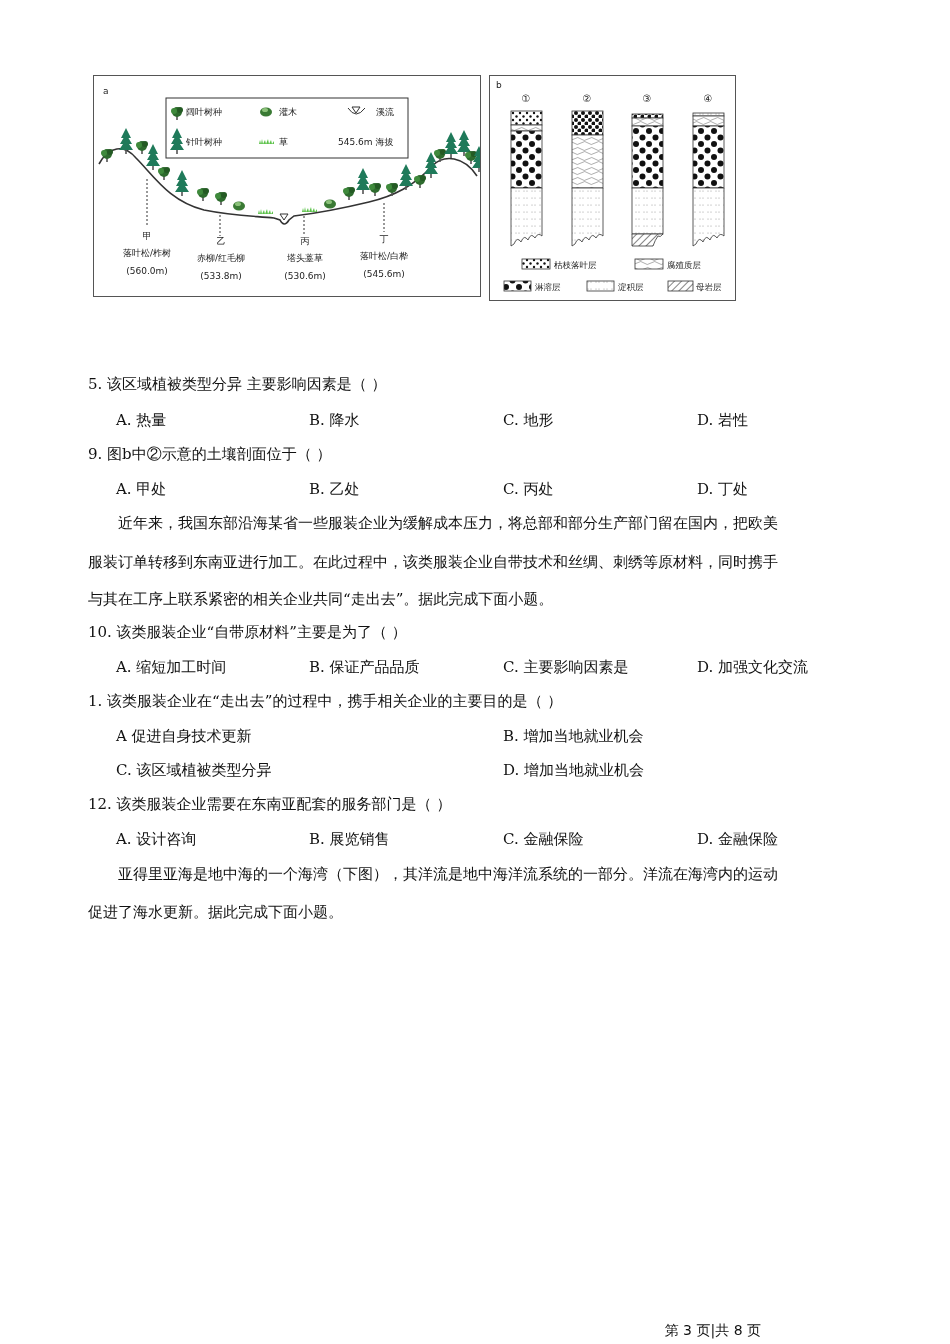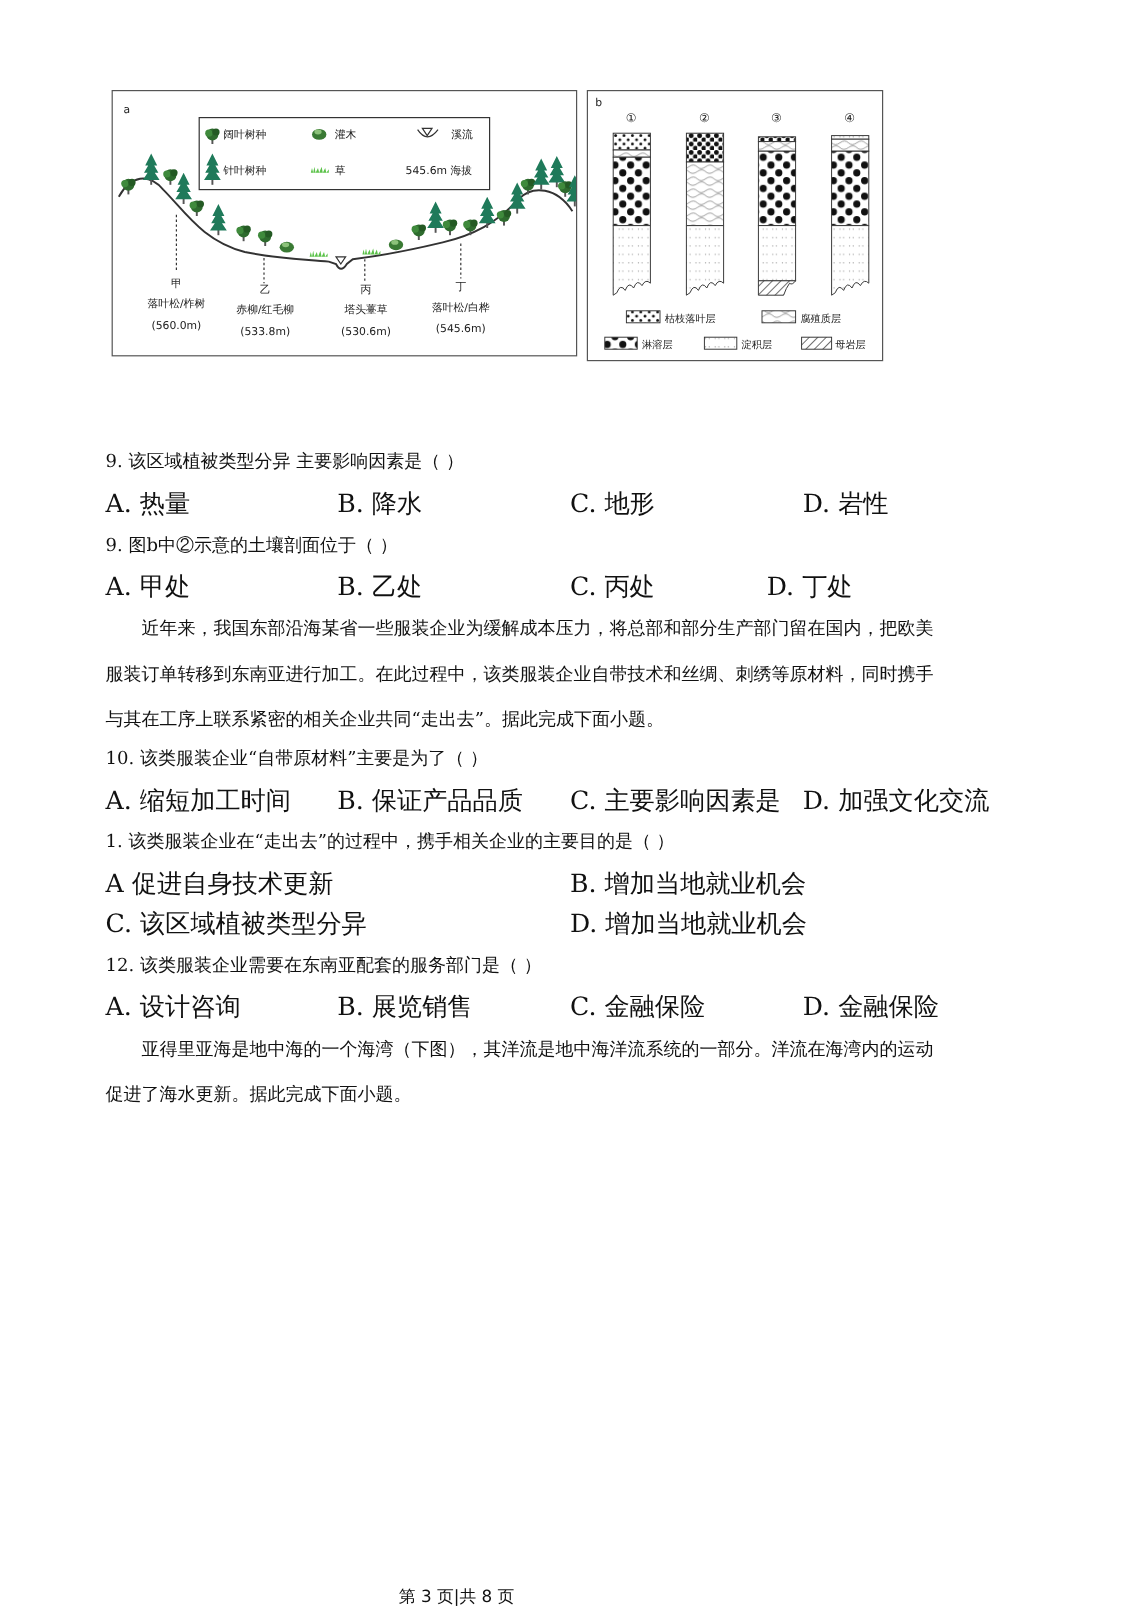--- a/index.html
+++ b/index.html
@@ -4,24 +4,24 @@
 <style>
   html, body { margin: 0; padding: 0; background: #ffffff; }
   body { width: 950px; height: 1344px; position: relative; overflow: hidden;
          font-family: "DejaVu Serif", "Liberation Serif", serif; color: #111; }
   .fig-a { position: absolute; left: 93px; top: 75px; width: 388px; height: 222px;
            border: 1.5px solid #555; box-sizing: border-box; }
   .fig-b { position: absolute; left: 489px; top: 75px; width: 247px; height: 226px;
            border: 1.5px solid #555; box-sizing: border-box; }
   svg text { font-family: "DejaVu Sans", "Liberation Sans", sans-serif; }
   .line { position: absolute; left: 88px; font-size: 15px; line-height: 20px; white-space: nowrap; }
-  .opt { position: absolute; font-size: 21px; line-height: 20px; white-space: nowrap; }
+  .opt { position: absolute; font-size: 15px; line-height: 20px; white-space: nowrap; margin-left: 28px; }
   .para { position: absolute; left: 88px; width: 772px; font-size: 15px; line-height: 20px;
           text-align: justify; white-space: nowrap; }
-  .footer { position: absolute; left: 0; width: 761px; top: 1322px; text-align: center;
+  .footer { position: absolute; left: 0; width: 761px; top: 1322px; text-align: right;
             font-size: 14px; font-family: "DejaVu Sans", "Liberation Sans", sans-serif; }
 </style>
 </head>
 <body>
 
 <div class="fig-a">
   <svg width="386" height="220" viewBox="0 0 386 220">
     <defs>
       <g id="bl">
         <rect x="-0.8" y="2" width="1.6" height="6" fill="#555"></rect>
@@ -205,31 +205,31 @@
       <rect x="14" y="205" width="27" height="10" fill="url(#eluv)" stroke="#333" stroke-width="0.8"></rect>
       <text x="45" y="214">淋溶层</text>
       <rect x="97" y="205" width="27" height="10" fill="url(#illuv)" stroke="#333" stroke-width="0.8"></rect>
       <text x="128" y="214">淀积层</text>
       <rect x="178" y="205" width="25" height="10" fill="url(#rock)" stroke="#333" stroke-width="0.8"></rect>
       <text x="206" y="214">母岩层</text>
     </g>
   </svg>
 </div>
 
-<div class="line" style="top:374px">9.  该区域植被类型分异  主要影响因素是（    ）</div>
+<div class="line" style="top:374px">5.  该区域植被类型分异  主要影响因素是（    ）</div>
 <div class="opt" style="left:88px;top:410px">A.  热量</div>
 <div class="opt" style="left:281px;top:410px">B.  降水</div>
 <div class="opt" style="left:475px;top:410px">C.  地形</div>
 <div class="opt" style="left:669px;top:410px">D.  岩性</div>
 
 <div class="line" style="top:444px">9.  图b中②示意的土壤剖面位于（    ）</div>
 <div class="opt" style="left:88px;top:479px">A.  甲处</div>
 <div class="opt" style="left:281px;top:479px">B.  乙处</div>
 <div class="opt" style="left:475px;top:479px">C.  丙处</div>
-<div class="opt" style="left:639px;top:479px">D.  丁处</div>
+<div class="opt" style="left:669px;top:479px">D.  丁处</div>
 
 <div class="para" style="top:513px">　　近年来，我国东部沿海某省一些服装企业为缓解成本压力，将总部和部分生产部门留在国内，把欧美</div>
 <div class="para" style="top:552px">服装订单转移到东南亚进行加工。在此过程中，该类服装企业自带技术和丝绸、刺绣等原材料，同时携手</div>
 <div class="para" style="top:589px">与其在工序上联系紧密的相关企业共同“走出去”。据此完成下面小题。</div>
 
 <div class="line" style="top:622px">10.  该类服装企业“自带原材料”主要是为了（    ）</div>
 <div class="opt" style="left:88px;top:657px">A.  缩短加工时间</div>
 <div class="opt" style="left:281px;top:657px">B.  保证产品品质</div>
 <div class="opt" style="left:475px;top:657px">C.  主要影响因素是</div>
 <div class="opt" style="left:669px;top:657px">D.  加强文化交流</div>

